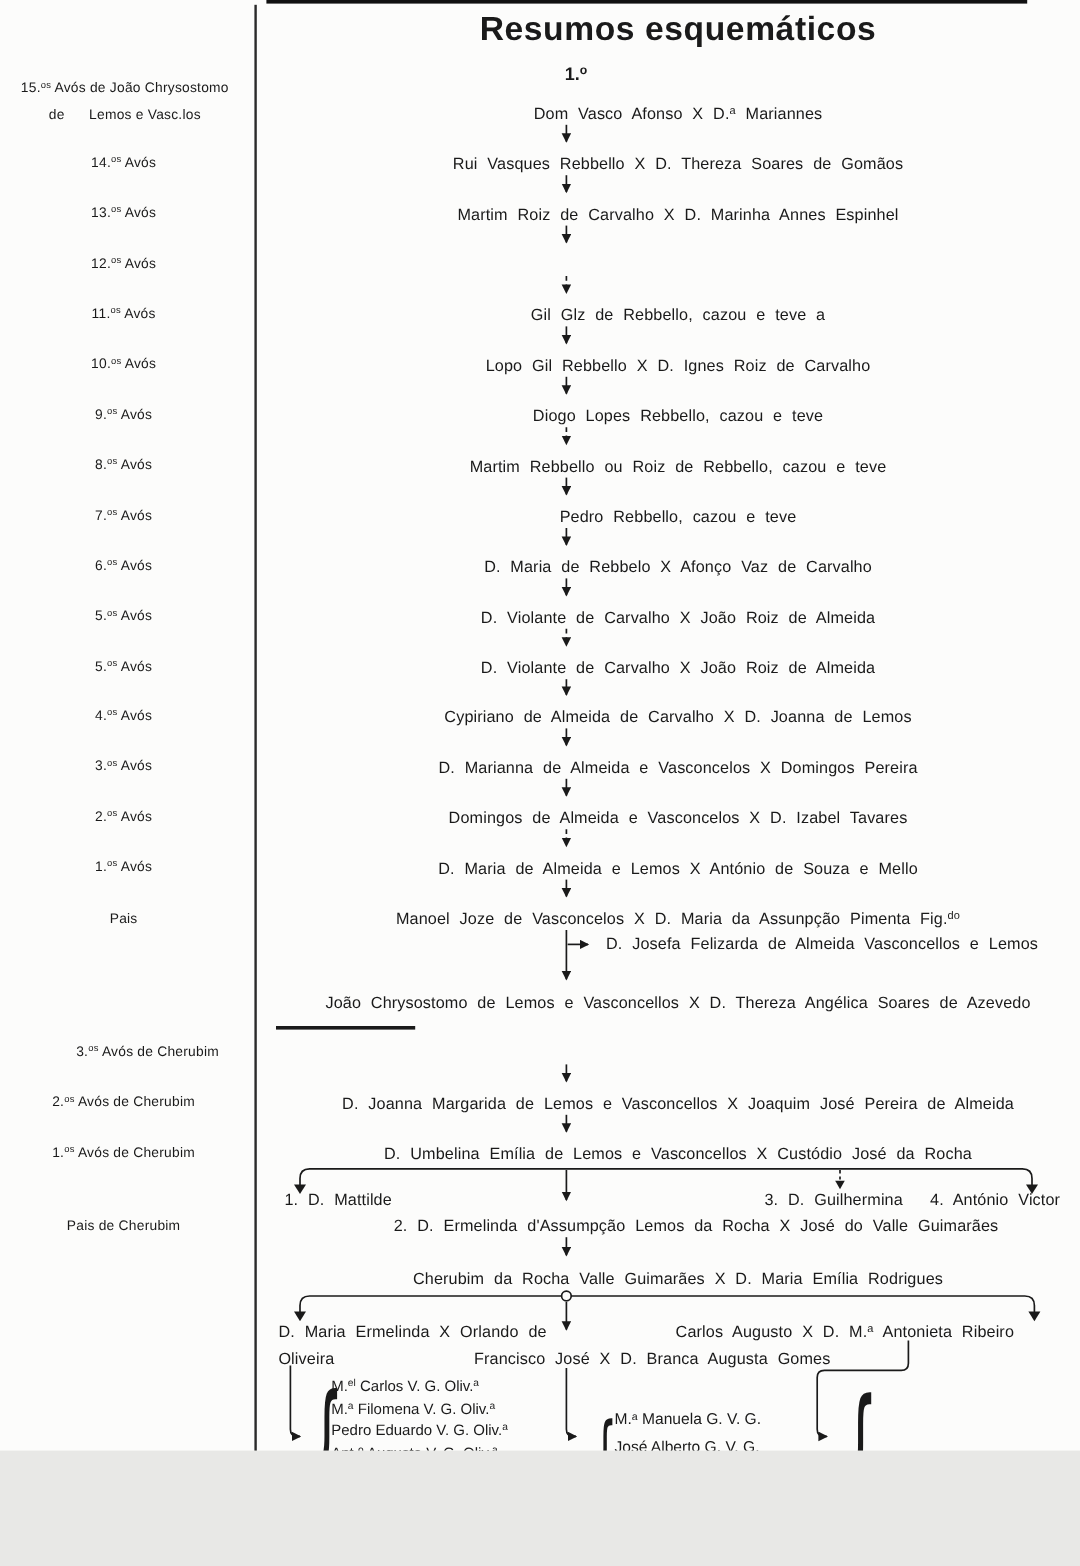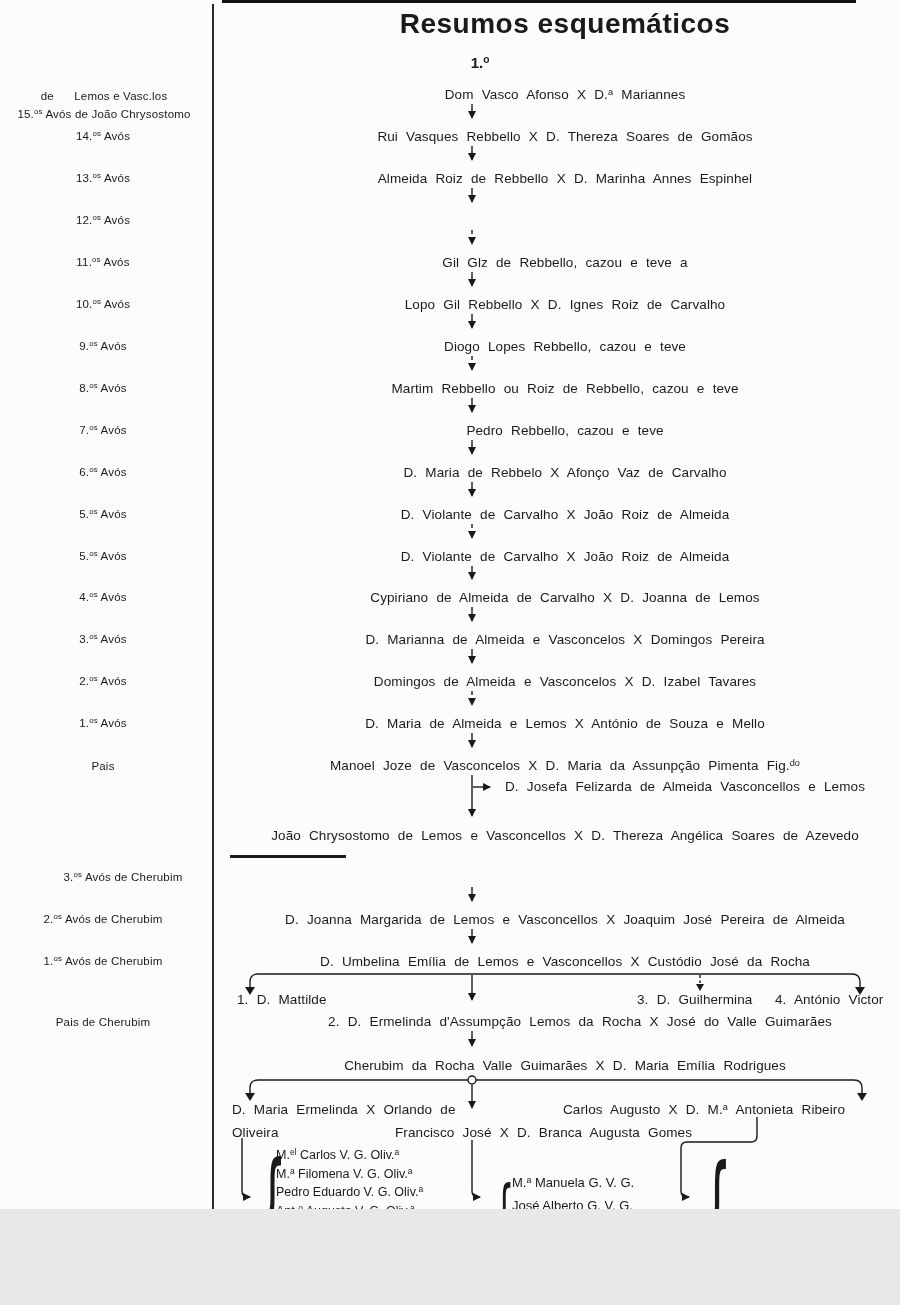--- a/index.html
+++ b/index.html
@@ -52,21 +52,21 @@
 <div id="page">
 
   <div class="hbar" style="left:222px;top:0;width:634px;height:3px;"></div>
   <div class="hbar" style="left:308px;top:1299px;width:592px;height:6px;"></div>
 
   <div class="vline" style="left:212px;top:4px;height:1264px;"></div>
 
   <div class="title">Resumos esquemáticos</div>
   <div class="secnum">1.<sup>o</sup></div>
 
-  <div class="glabel" style="top:68px;left:2px;width:204px;margin-top:40px;">15.<sup>os</sup> Avós de João Chrysostomo</div>
+  <div class="glabel" style="top:68px;left:2px;width:204px;">15.<sup>os</sup> Avós de João Chrysostomo</div>
   <div class="glabel" style="top:90px;left:2px;width:204px;white-space:pre;">de      Lemos e Vasc.los</div>
   <div class="glabel" style="top:130px;">14.<sup>os</sup> Avós</div>
   <div class="glabel" style="top:172px;">13.<sup>os</sup> Avós</div>
   <div class="glabel" style="top:214px;">12.<sup>os</sup> Avós</div>
   <div class="glabel" style="top:256px;">11.<sup>os</sup> Avós</div>
   <div class="glabel" style="top:298px;">10.<sup>os</sup> Avós</div>
   <div class="glabel" style="top:340px;">9.<sup>os</sup> Avós</div>
   <div class="glabel" style="top:382px;">8.<sup>os</sup> Avós</div>
   <div class="glabel" style="top:424px;">7.<sup>os</sup> Avós</div>
   <div class="glabel" style="top:466px;">6.<sup>os</sup> Avós</div>
@@ -77,21 +77,21 @@
   <div class="glabel" style="top:675px;">2.<sup>os</sup> Avós</div>
   <div class="glabel" style="top:717px;">1.<sup>os</sup> Avós</div>
   <div class="glabel" style="top:760px;">Pais</div>
   <div class="glabel" style="top:871px;padding-left:20px;">3.<sup>os</sup> Avós de Cherubim</div>
   <div class="glabel" style="top:913px;">2.<sup>os</sup> Avós de Cherubim</div>
   <div class="glabel" style="top:955px;">1.<sup>os</sup> Avós de Cherubim</div>
   <div class="glabel" style="top:1016px;">Pais de Cherubim</div>
 
   <div class="crow" style="top:87px;">Dom Vasco Afonso X D.<sup>a</sup> Mariannes</div>
   <div class="crow" style="top:129px;">Rui Vasques Rebbello X D. Thereza Soares de Gomãos</div>
-  <div class="crow" style="top:171px;">Almeida Roiz de Rebbello X D. Marinha Annes Espinhel</div>
+  <div class="crow" style="top:171px;">Martim Roiz de Carvalho X D. Marinha Annes Espinhel</div>
   <div class="crow" style="top:255px;">Gil Glz de Rebbello, cazou e teve a</div>
   <div class="crow" style="top:297px;">Lopo Gil Rebbello X D. Ignes Roiz de Carvalho</div>
   <div class="crow" style="top:339px;">Diogo Lopes Rebbello, cazou e teve</div>
   <div class="crow" style="top:423px;">Pedro Rebbello, cazou e teve</div>
   <div class="crow" style="top:381px;">Martim Rebbello ou Roiz de Rebbello, cazou e teve</div>
   <div class="crow" style="top:465px;">D. Maria de Rebbelo X Afonço Vaz de Carvalho</div>
   <div class="crow" style="top:507px;">D. Violante de Carvalho X João Roiz de Almeida</div>
   <div class="crow" style="top:549px;">D. Violante de Carvalho X João Roiz de Almeida</div>
   <div class="crow" style="top:590px;">Cypiriano de Almeida de Carvalho X D. Joanna de Lemos</div>
   <div class="crow" style="top:632px;">D. Marianna de Almeida e Vasconcelos X Domingos Pereira</div>

